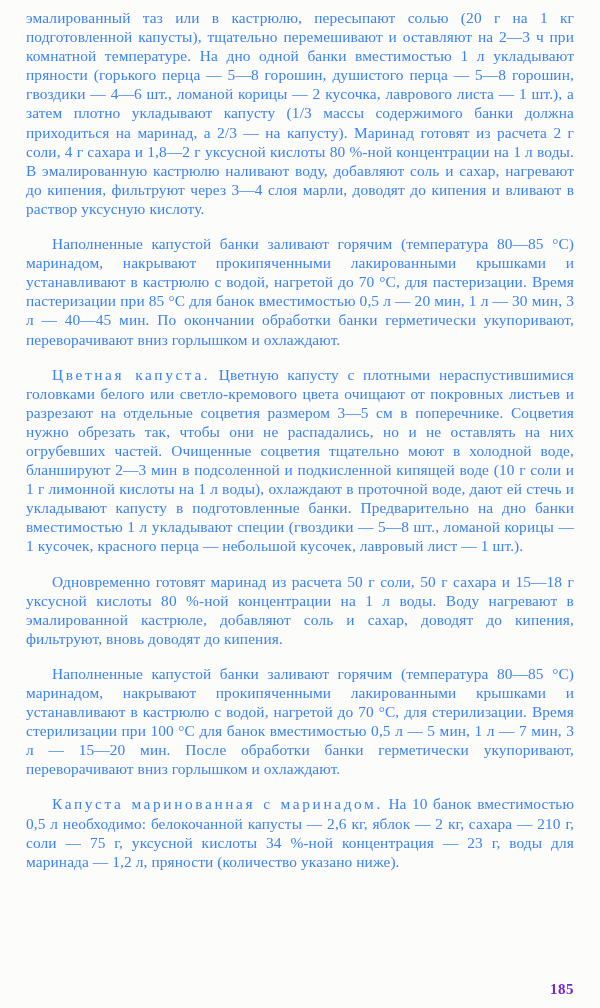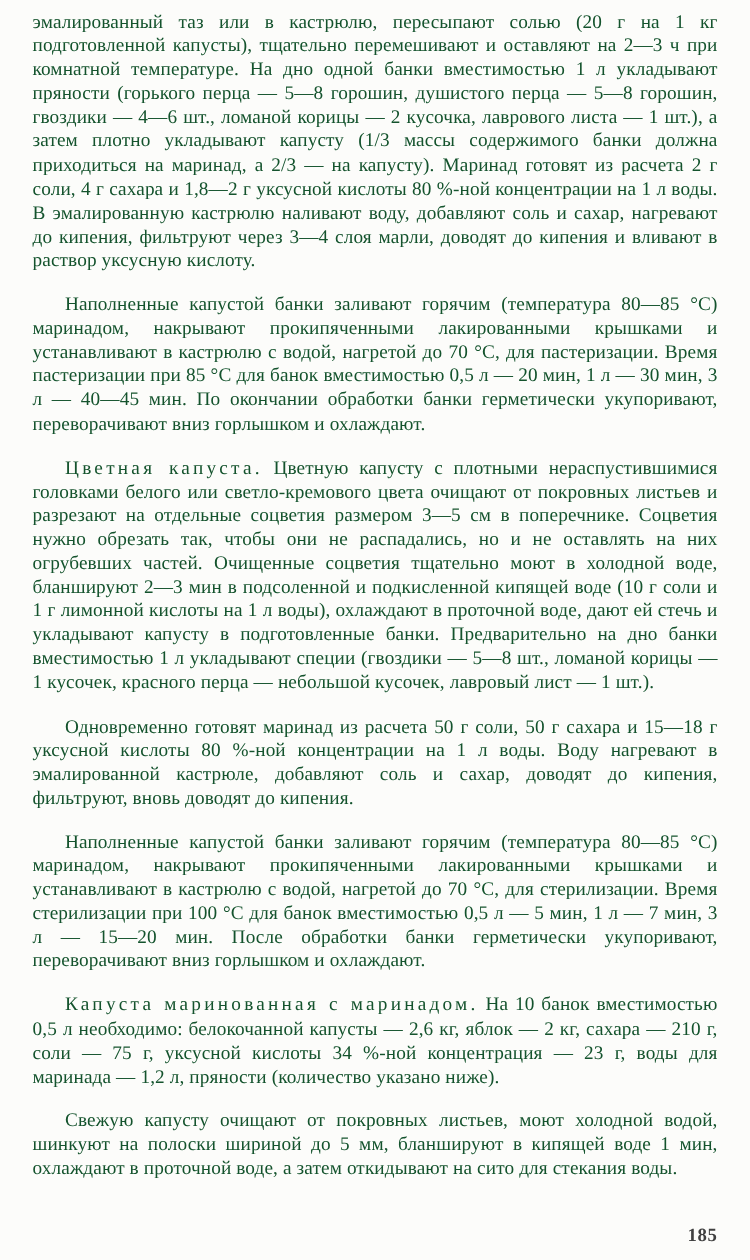--- a/index.html
+++ b/index.html
@@ -25,58 +25,57 @@
   .content {
     width: 548px;
   }
   p {
     margin: 0 0 0 0;
     text-align: justify;
     text-justify: inter-word;
     font-size: 15.4px;
     line-height: 19.1px;
     letter-spacing: 0.1px;
-    color: #14532d;
+    color: #3b82f6;
     -webkit-font-smoothing: antialiased;
   }
   p.indent {
     text-indent: 26px;
   }
   p + p {
     margin-top: 16px;
   }
   .spaced {
     letter-spacing: 2.6px;
   }
   .pagenum {
     position: absolute;
     right: 26px;
     bottom: 10px;
     font-size: 15px;
     font-weight: bold;
     letter-spacing: 0.5px;
-    color: #404040;
+    color: #6d28d9;
   }
 </style>
 </head>
 <body>
 
 <div class="page">
   <div class="content">
 
     <p><span>эмалированный таз или в кастрюлю, пересыпают солью (20 г на 1 кг подготовленной капусты), тщательно перемешивают и оставляют на 2—3 ч при комнатной температуре. На дно одной банки вместимостью 1 л укладывают пряности (горького перца — 5—8 горошин, душистого перца — 5—8 горошин, гвоздики — 4—6 шт., ломаной корицы — 2 кусочка, лаврового листа — 1 шт.), а затем плотно укладывают капусту (1/3 массы содержимого банки должна приходиться на маринад, а 2/3 — на капусту). Маринад готовят из расчета 2 г соли, 4 г сахара и 1,8—2 г уксусной кислоты 80 %-ной концентрации на 1 л воды. В эмалированную кастрюлю наливают воду, добавляют соль и сахар, нагревают до кипения, фильтруют через 3—4 слоя марли, доводят до кипения и вливают в раствор уксусную кислоту.</span></p>
 
     <p class="indent"><span>Наполненные капустой банки заливают горячим (температура 80—85 °C) маринадом, накрывают прокипяченными лакированными крышками и устанавливают в кастрюлю с водой, нагретой до 70 °C, для пастеризации. Время пастеризации при 85 °C для банок вместимостью 0,5 л — 20 мин, 1 л — 30 мин, 3 л — 40—45 мин. По окончании обработки банки герметически укупоривают, переворачивают вниз горлышком и охлаждают.</span></p>
 
     <p class="indent"><span class="spaced">Цветная капуста.</span><span> Цветную капусту с плотными нераспустившимися головками белого или светло-кремового цвета очищают от покровных листьев и разрезают на отдельные соцветия размером 3—5 см в поперечнике. Соцветия нужно обрезать так, чтобы они не распадались, но и не оставлять на них огрубевших частей. Очищенные соцветия тщательно моют в холодной воде, бланшируют 2—3 мин в подсоленной и подкисленной кипящей воде (10 г соли и 1 г лимонной кислоты на 1 л воды), охлаждают в проточной воде, дают ей стечь и укладывают капусту в подготовленные банки. Предварительно на дно банки вместимостью 1 л укладывают специи (гвоздики — 5—8 шт., ломаной корицы — 1 кусочек, красного перца — небольшой кусочек, лавровый лист — 1 шт.).</span></p>
 
     <p class="indent"><span>Одновременно готовят маринад из расчета 50 г соли, 50 г сахара и 15—18 г уксусной кислоты 80 %-ной концентрации на 1 л воды. Воду нагревают в эмалированной кастрюле, добавляют соль и сахар, доводят до кипения, фильтруют, вновь доводят до кипения.</span></p>
 
     <p class="indent"><span>Наполненные капустой банки заливают горячим (температура 80—85 °C) маринадом, накрывают прокипяченными лакированными крышками и устанавливают в кастрюлю с водой, нагретой до 70 °C, для стерилизации. Время стерилизации при 100 °C для банок вместимостью 0,5 л — 5 мин, 1 л — 7 мин, 3 л — 15—20 мин. После обработки банки герметически укупоривают, переворачивают вниз горлышком и охлаждают.</span></p>
 
     <p class="indent"><span class="spaced">Капуста маринованная с маринадом.</span><span> На 10 банок вместимостью 0,5 л необходимо: белокочанной капусты — 2,6 кг, яблок — 2 кг, сахара — 210 г, соли — 75 г, уксусной кислоты 34 %-ной концентрация — 23 г, воды для маринада — 1,2 л, пряности (количество указано ниже).</span></p>
 
-    <p class="indent"><span>Свежую капусту очищают от покровных листьев, моют холодной водой, шинкуют на полоски шириной до 5 мм, бланшируют в кипящей воде 1 мин, охлаждают в проточной воде, а затем откидывают на сито для стекания воды.</span></p>
 
   </div>
 
   <div class="pagenum">185</div>
 </div>
 
 </body></html>

